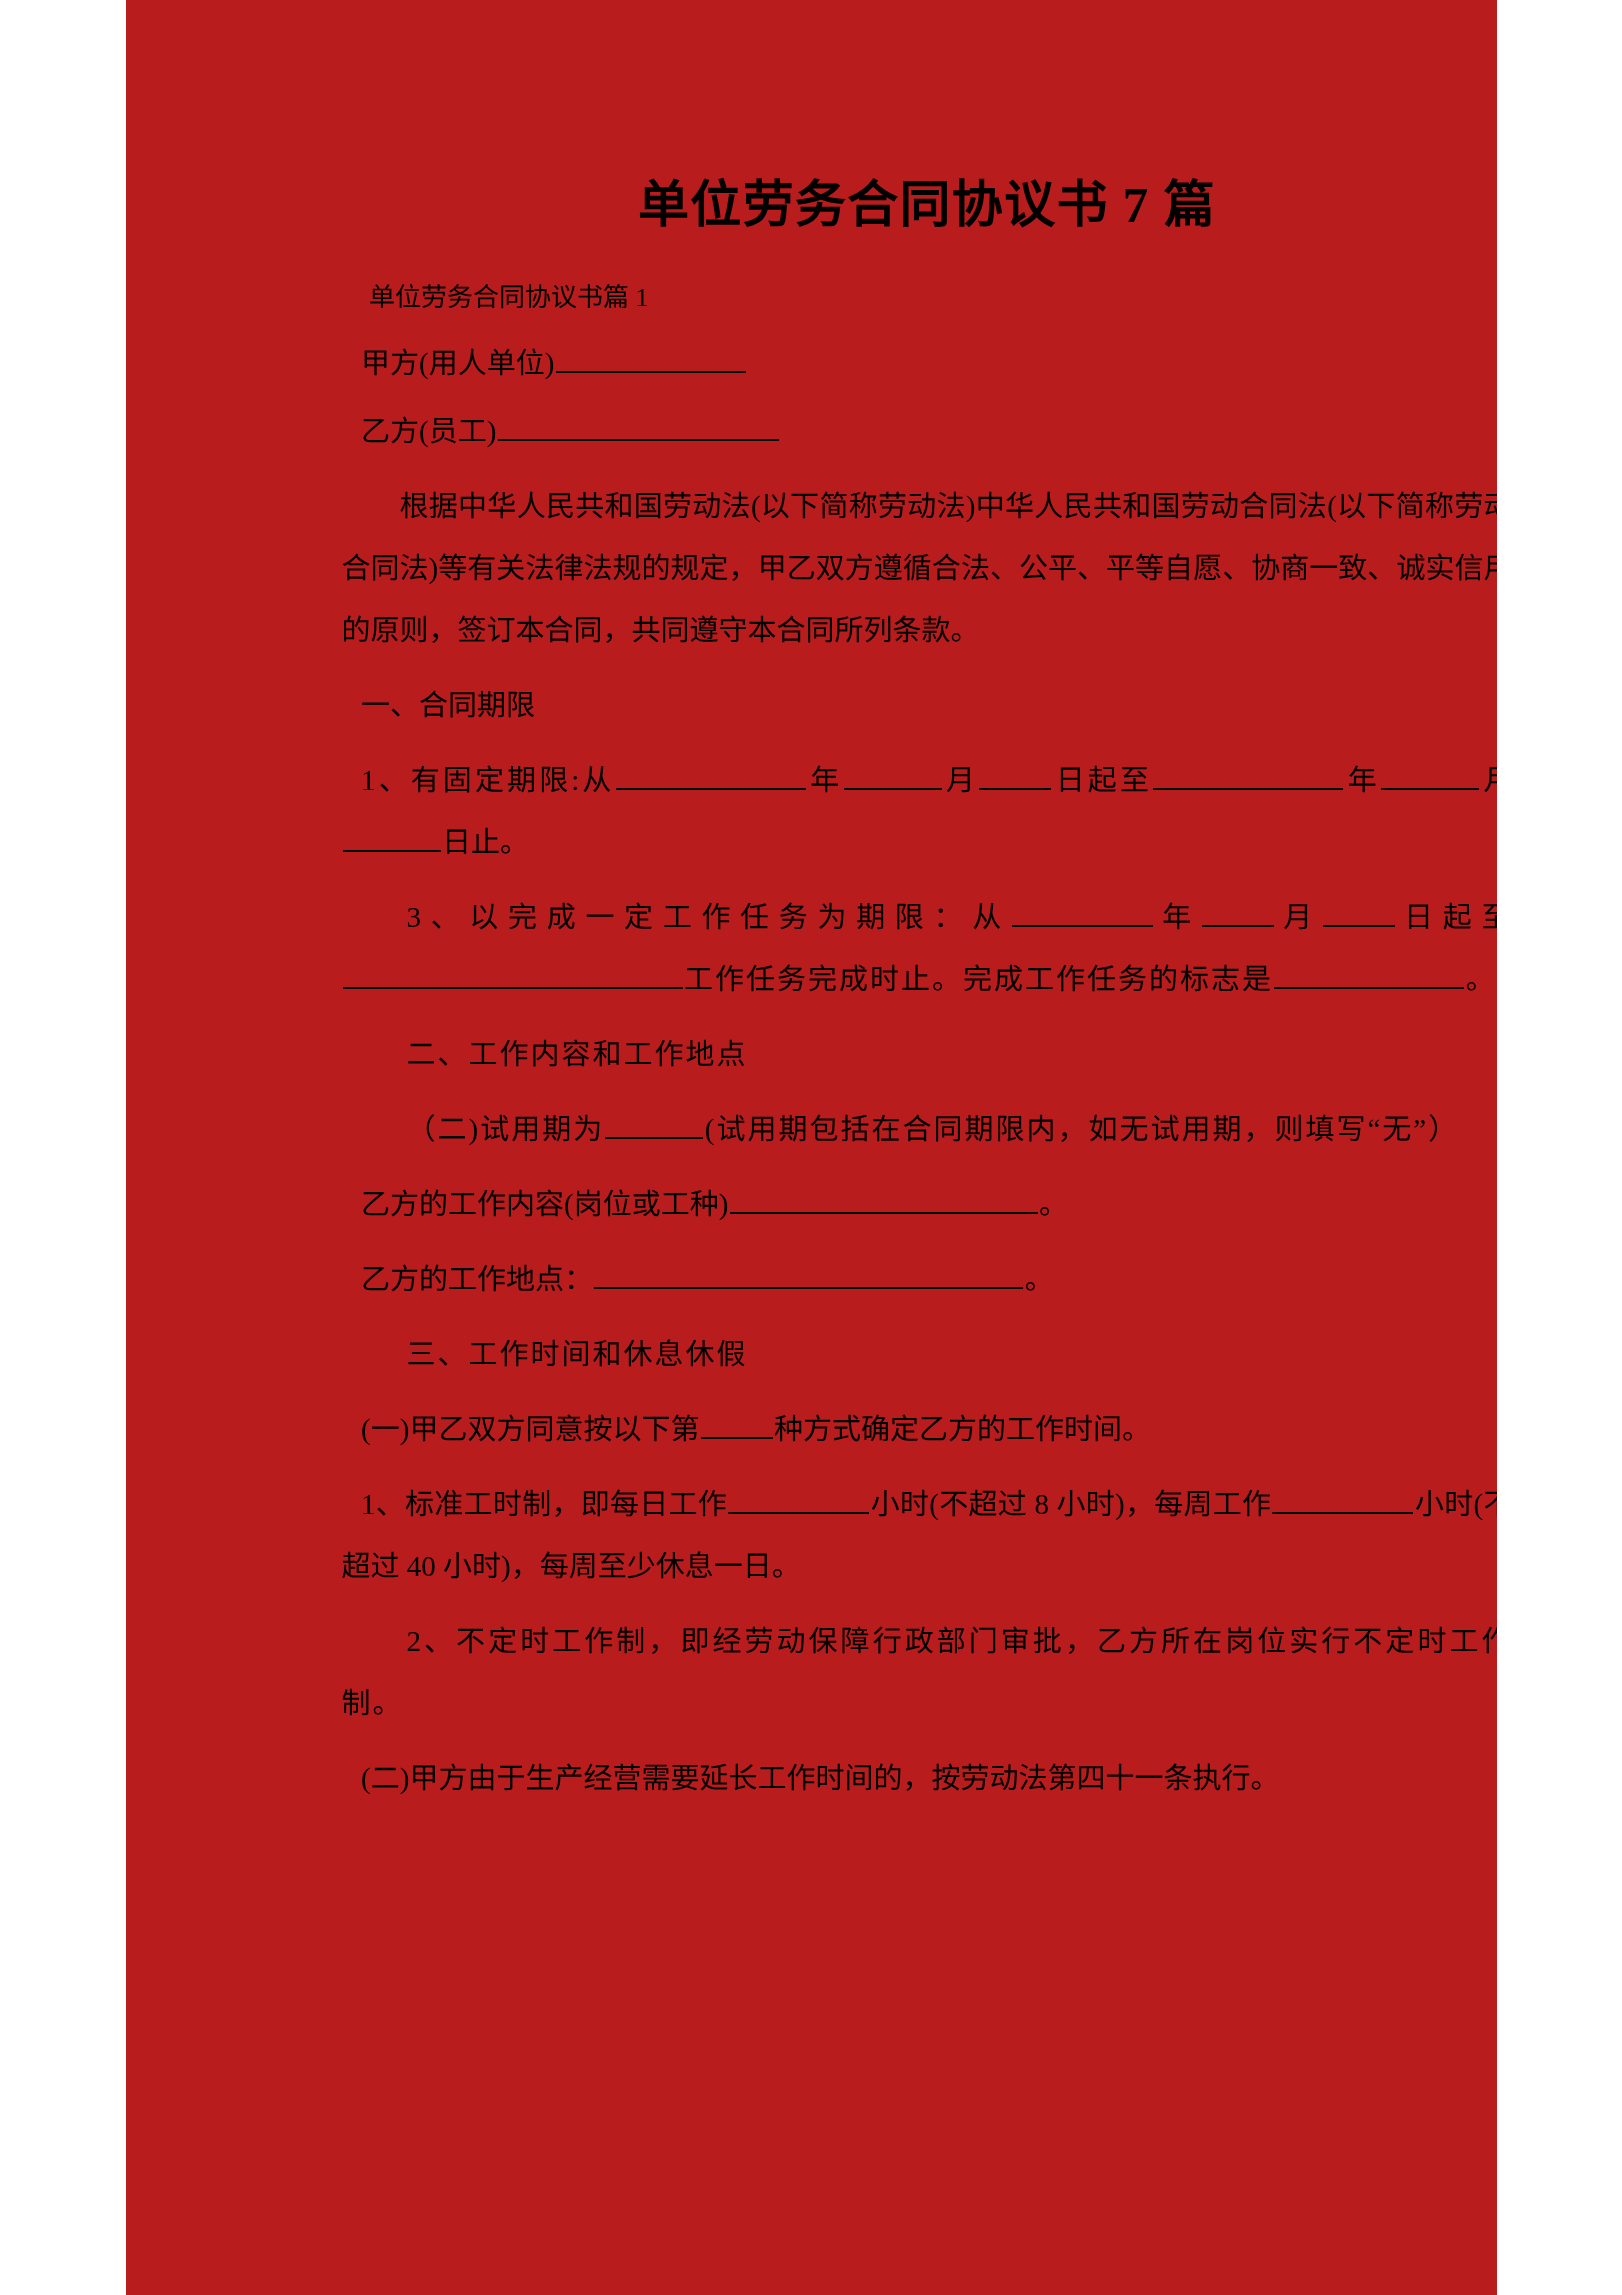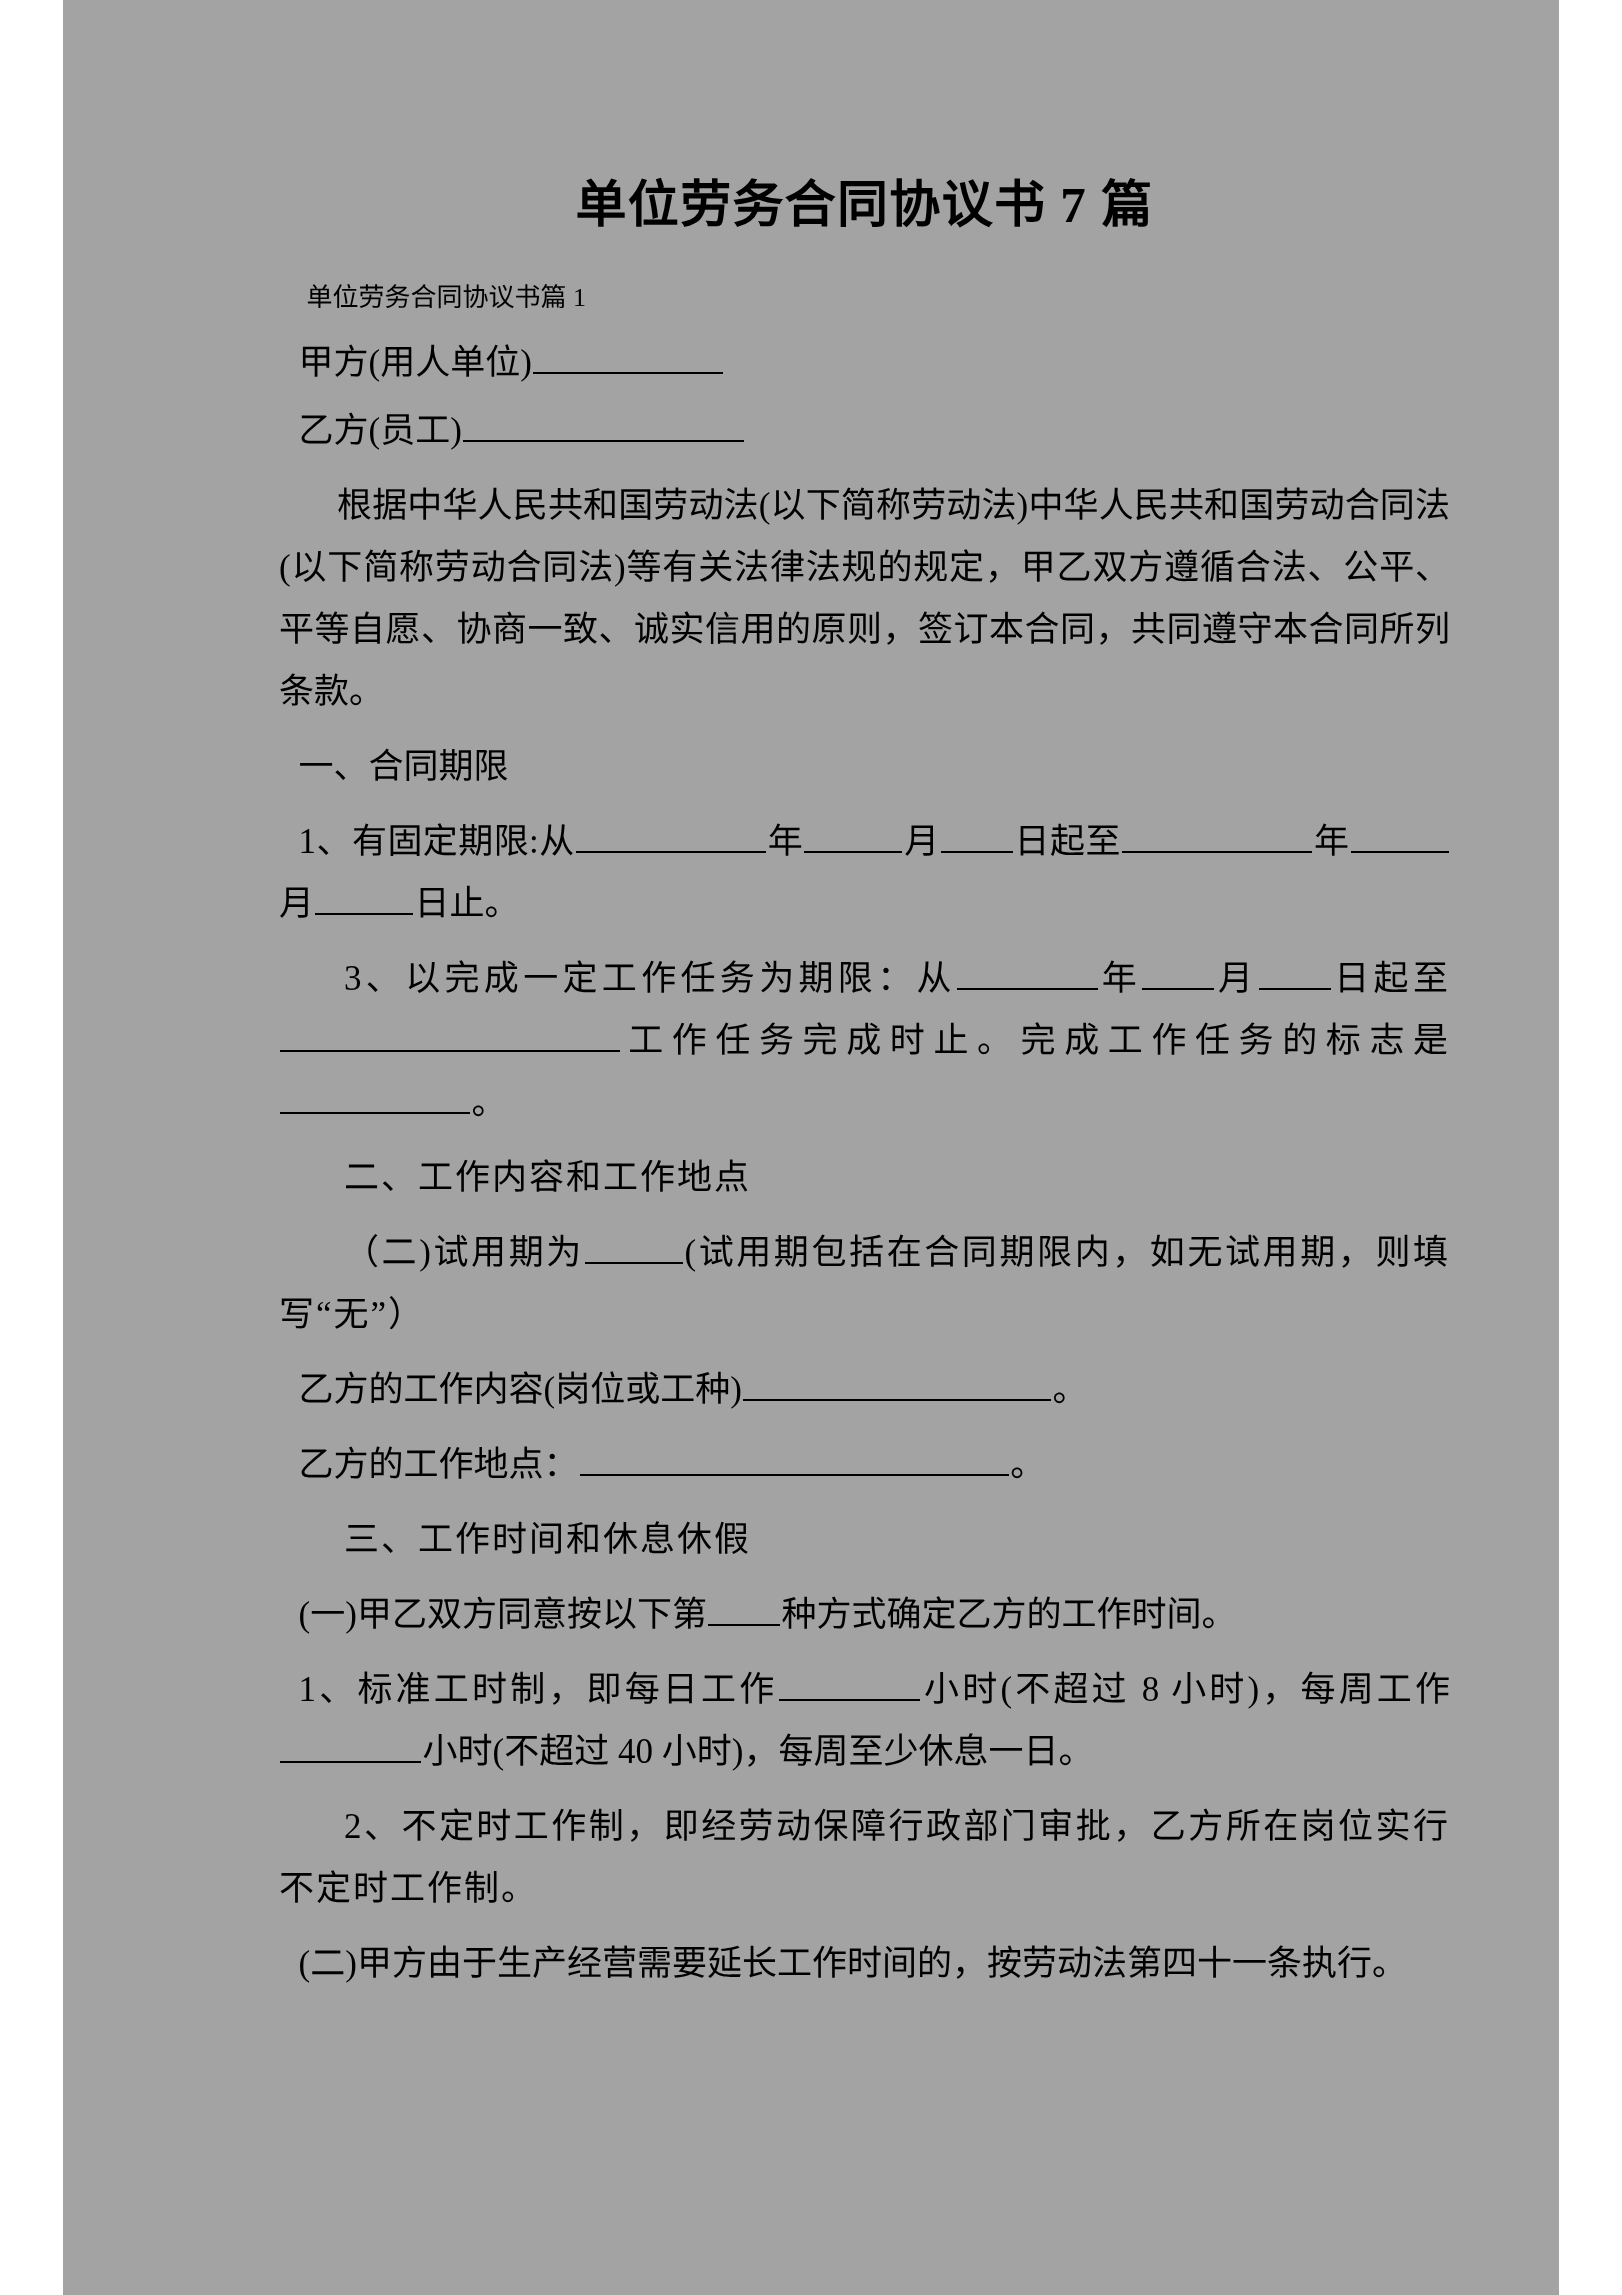--- a/index.html
+++ b/index.html
@@ -2,23 +2,23 @@
 <html lang="zh-CN" style="font-size:10.5px"><head>
 <meta charset="utf-8">
 <style>
   html, body {
     margin: 0;
     padding: 0;
     background: #ffffff;
   }
   .page {
     position: relative;
-    width: 1496px;
+    width: 1371px;
     height: 2295px;
-    background: #a3a3a3;
+    background: #b91c1c;
     margin: 0 auto;
     box-sizing: border-box;
     font-family: "Liberation Serif", "DejaVu Serif", serif;
     color: #000000;
     overflow: hidden;
   }
   .content {
     position: absolute;
     left: 216px;
     top: 0;
@@ -38,21 +38,21 @@
 
   .subtitle {
     font-size: 26px;
     margin: 8px;
     padding-top: 34px;
     padding-left: 19.6px;
     line-height: 1.5;
   }
 
   .para {
-    font-size: 35px;
+    font-size: 29px;
     line-height: 62px;
     margin: 0;
     padding-top: 13px;
     text-align: justify;
     text-justify: inter-ideograph;
   }
   .para.indent {
     text-indent: 58px;
   }
   .para.indent-sm {

